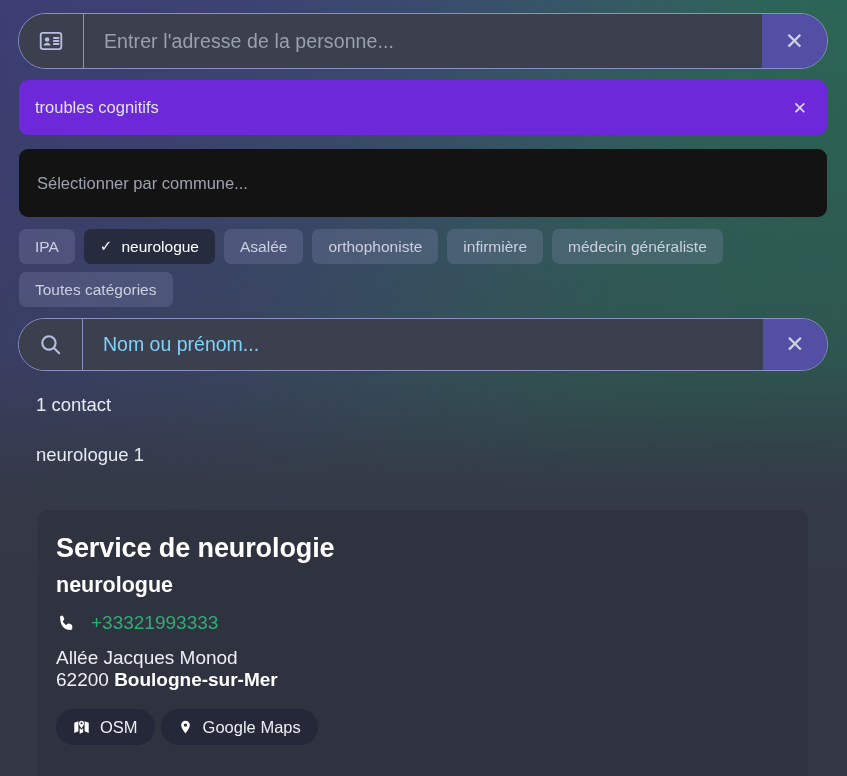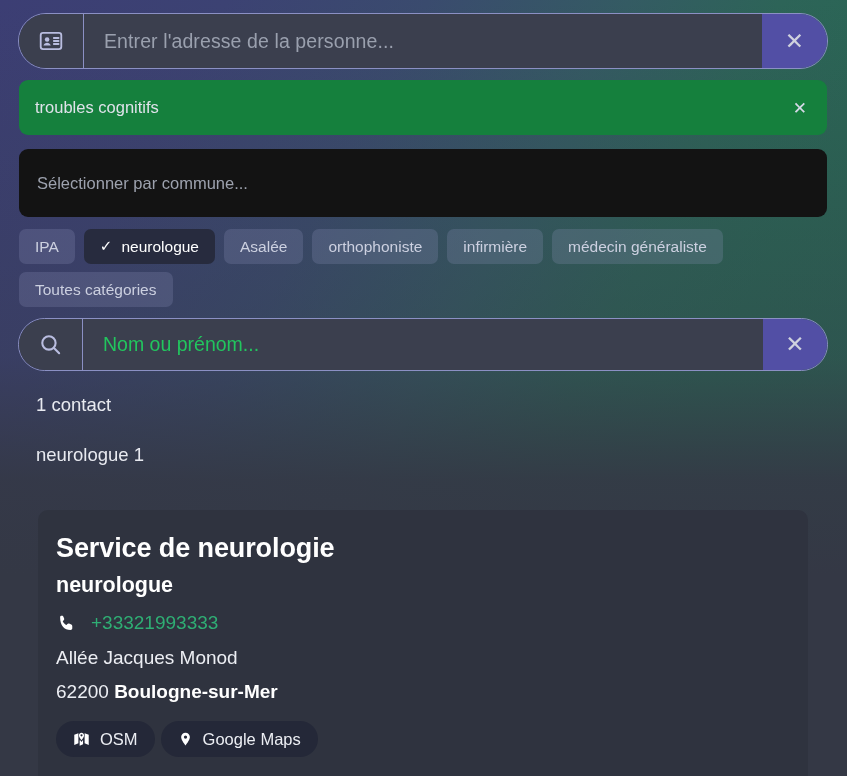--- a/index.html
+++ b/index.html
@@ -95,21 +95,21 @@
     font-family: "DejaVu Sans", sans-serif;
   }
 
   
   .tag-field {
     position: absolute;
     left: 19px;
     top: 80px;
     width: 808px;
     height: 55px;
-    background: #15803d;
+    background: #6d28d9;
     border-radius: 9px;
     display: flex;
     align-items: center;
     padding: 0 16px;
   }
   .tag-text {
     color: #dfe2ea;
     font-size: 16.5px;
     font-family: "Liberation Sans", sans-serif;
     flex: 1;
@@ -198,21 +198,21 @@
     border-right: 1px solid #8b90c4;
   }
   .name-input-box {
     flex: 1;
     background: #3b3f4e;
     display: flex;
     align-items: center;
     padding-left: 20px;
   }
   .name-placeholder {
-    color: #22c55e;
+    color: #7dd3fc;
     font-size: 19.5px;
     font-family: "Liberation Sans", sans-serif;
   }
   .name-clear {
     width: 64px;
     background: #524fa5;
     display: flex;
     align-items: center;
     justify-content: center;
     cursor: pointer;
@@ -267,21 +267,20 @@
     font-family: "Liberation Sans", sans-serif;
     cursor: pointer;
   }
   .card-street {
     color: #eceef3;
     font-size: 19px;
     font-family: "Liberation Sans", sans-serif;
     margin-top: 13px;
   }
   .card-city-row {
-    margin-top: 12px;
     font-size: 19px;
     font-family: "Liberation Sans", sans-serif;
     color: #eceef3;
   }
   .card-city-row b {
     font-weight: bold;
     color: #ffffff;
   }
   .map-btns {
     display: flex;

